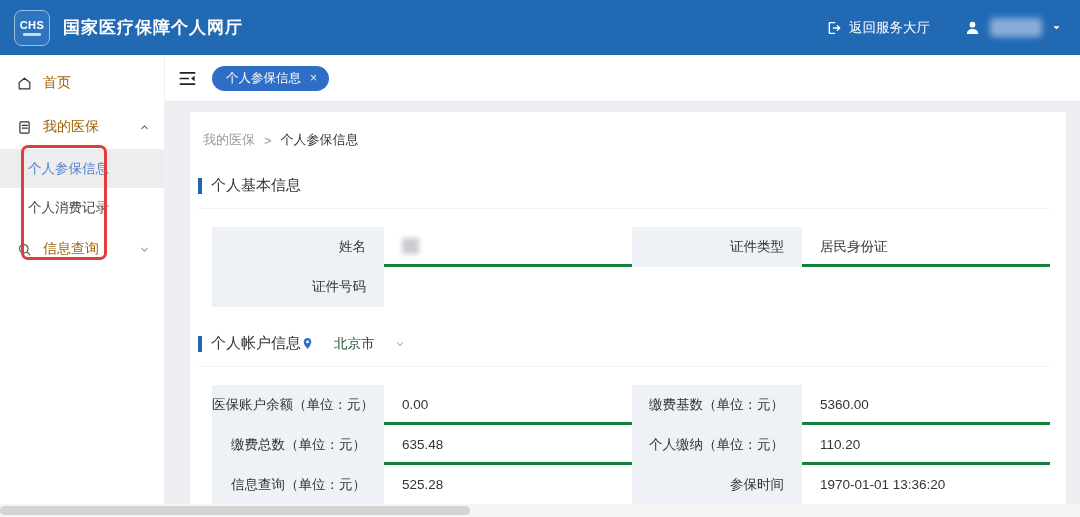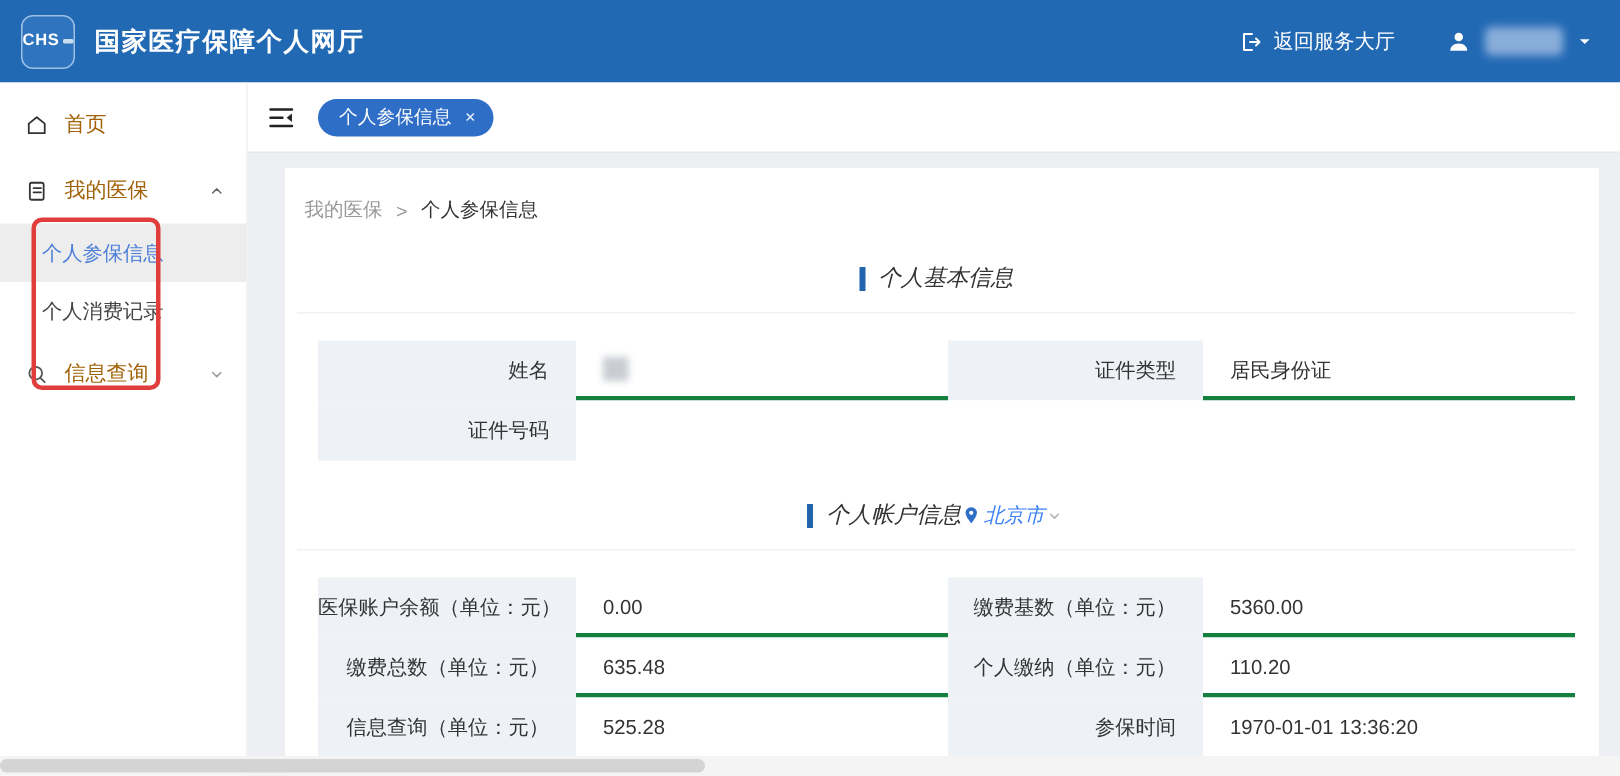--- a/index.html
+++ b/index.html
@@ -2,21 +2,21 @@
 <html><head>
 <meta charset="utf-8">
 <style>
   * { margin:0; padding:0; box-sizing:border-box; }
   html,body { width:1080px; height:517px; overflow:hidden; }
   body { font-family:"Liberation Sans","DejaVu Sans",sans-serif; background:#edeff2; color:#333; position:relative; }
 
   
   .header { height:55px; background:#2269b3; display:flex; align-items:center; padding:0 18px 0 14px; }
   .logo { width:36px; height:36px; border:1px solid #9dbfe6; border-radius:8px; background:#2f74be;
-          display:flex; flex-direction:row; align-items:center; justify-content:center; gap:2px; flex:0 0 auto; }
+          display:flex; flex-direction:column; align-items:center; justify-content:center; gap:2px; flex:0 0 auto; }
   .logo-text { color:#fff; font-size:11px; font-weight:bold; letter-spacing:.5px; line-height:11px; }
   .logo-sub { width:18px; height:3px; background:rgba(255,255,255,.75); border-radius:1px; }
   .app-title { color:#fff; font-size:17px; font-weight:600; letter-spacing:1px; margin-left:13px; }
   .header-spacer { flex:1; }
   .return-hall { display:flex; align-items:center; gap:7px; color:#fff; font-size:13.5px; cursor:pointer; }
   .user-area { display:flex; align-items:center; gap:9px; margin-left:34px; cursor:pointer; }
   .user-name-blur { width:52px; height:19px; background:#8fb1dc; border-radius:4px; filter:blur(3px); opacity:.95; }
 
   
   .body-row { display:flex; height:462px; }
@@ -40,26 +40,26 @@
               gap:9px; padding:0 12px 0 14px; font-size:12.5px; cursor:pointer; }
   .tab-close { font-size:12px; opacity:.9; cursor:pointer; line-height:1; }
 
   .content { flex:1; background:#edeff2; padding:10px 14px 0 25px; overflow:hidden; }
   .card { background:#fff; height:100%; padding:19px 16px 0 8px; }
 
   .breadcrumb { font-size:13px; color:#999; display:flex; gap:9px; align-items:center; padding-left:5px; }
   .crumb-current { color:#333; }
   .crumb-parent { cursor:pointer; }
 
-  .sec-head { display:flex; align-items:center; justify-content:center; margin-top:27px;font-style:italic; }
+  .sec-head { display:flex; align-items:center; justify-content:flex-start; margin-top:27px; }
   .sec-title { display:flex; align-items:center; gap:9px; font-size:15px; color:#333; font-weight:500; }
   .sec-bar { width:4px; height:16px; background:#2264ae; }
   .divider { border-bottom:1px solid #f1f1f1; margin-top:13px; }
 
-  .region { display:flex; align-items:center; gap:2px; font-size:13.5px; color:#3b82f6; cursor:pointer; margin-right:2px; }
+  .region { display:flex; align-items:center; gap:20px; font-size:13.5px; color:#14532d; cursor:pointer; margin-right:2px; }
 
   .tbl { margin:18px 0 0 14px; display:grid; grid-template-columns:172px minmax(0,1fr) 170px minmax(0,1fr); }
   .cell { height:40px; line-height:40px; font-size:13.5px; white-space:nowrap; overflow:hidden; }
   .lblc { background:#eef1f6; text-align:right; padding-right:18px; color:#333; }
   .valc { padding-left:18px; color:#333; background:#fff; border-bottom:3px solid #15803d; }
   .valc.last { border-bottom:none; }
   .span3 { grid-column:2 / 5; }
   .name-blur { display:inline-block; width:17px; height:16px; background:#c9ccd2; filter:blur(2.5px);
                vertical-align:middle; margin-top:-3px; }
 

